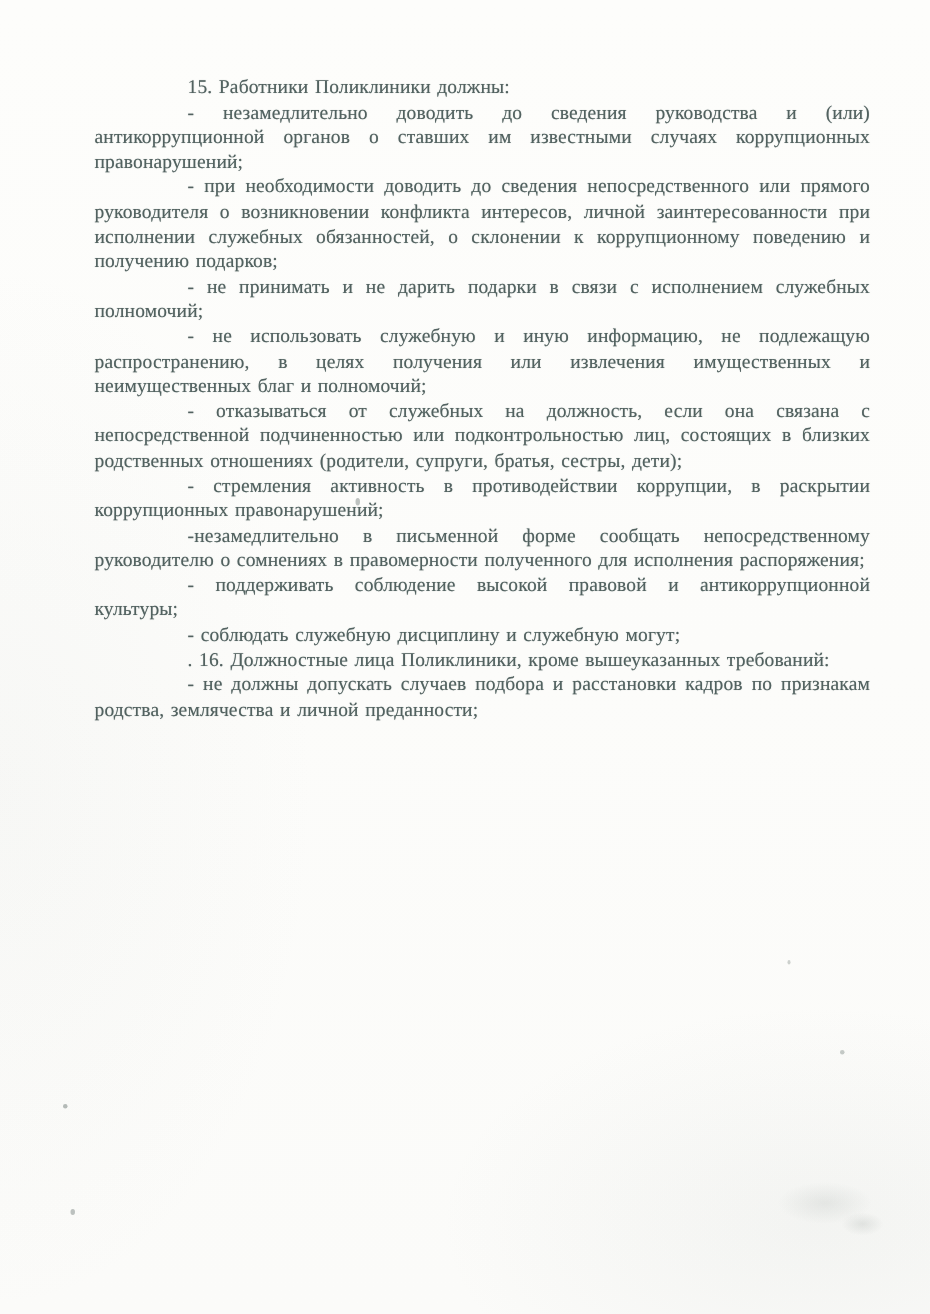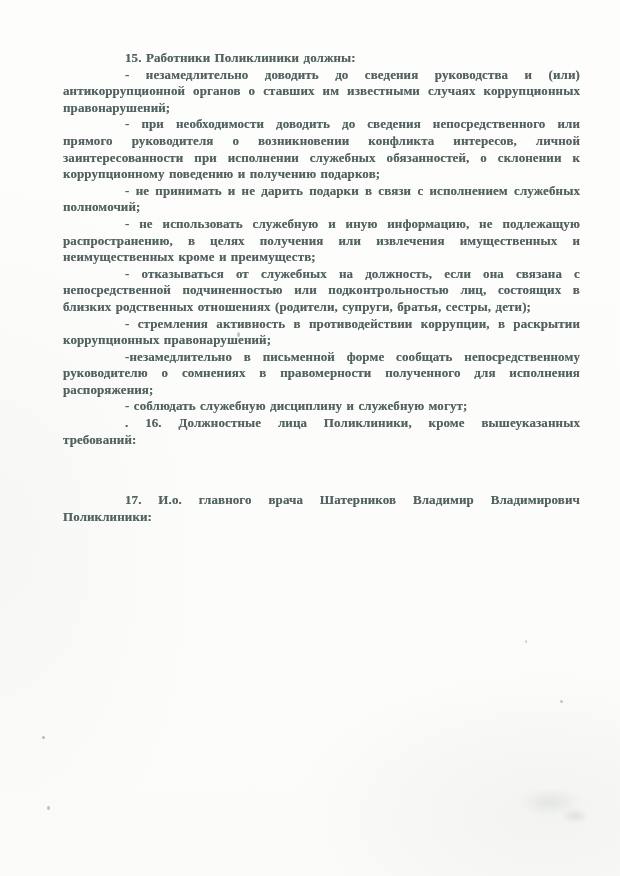--- a/index.html
+++ b/index.html
@@ -32,21 +32,20 @@
     line-height: 16.6px;
     text-shadow: 0 0 0.6px rgba(82, 98, 96, 0.55);
     letter-spacing: 0.1px;
   }
   .text-block p {
     margin: 0;
     text-align: justify;
     text-align-last: left;
     text-indent: 62px;
     word-spacing: 1px;
-    font-weight: bold;
   }
   .text-block p.signature-line {
     margin-top: 44px;
   }
   
   .artifact {
     position: absolute;
     pointer-events: none;
   }
   .smudge-1 {
@@ -66,27 +65,28 @@
 </head>
 <body>
 
 <div class="page">
 
   <div class="text-block">
     <p>15. Работники Поликлиники должны:</p>
     <p>- незамедлительно доводить до сведения руководства и (или) антикоррупционной органов о ставших им известными случаях коррупционных правонарушений;</p>
     <p>- при необходимости доводить до сведения непосредственного или прямого руководителя о возникновении конфликта интересов, личной заинтересованности при исполнении служебных обязанностей, о склонении к коррупционному поведению и получению подарков;</p>
     <p>- не принимать и не дарить подарки в связи с исполнением служебных полномочий;</p>
-    <p>- не использовать служебную и иную информацию, не подлежащую распространению, в целях получения или извлечения имущественных и неимущественных кроме и преимуществ;</p>
+    <p>- не использовать служебную и иную информацию, не подлежащую распространению, в целях получения или извлечения имущественных и неимущественных благ и полномочий;</p>
     <p>- отказываться от служебных на должность, если она связана с непосредственной подчиненностью или подконтрольностью лиц, состоящих в близких родственных отношениях (родители, супруги, братья, сестры, дети);</p>
     <p>- стремления активность в противодействии коррупции, в раскрытии коррупционных правонарушений;</p>
     <p>-незамедлительно в письменной форме сообщать непосредственному руководителю о сомнениях в правомерности полученного для исполнения распоряжения;</p>
+    <p>- поддерживать соблюдение высокой правовой и антикоррупционной культуры;</p>
     <p>- соблюдать служебную дисциплину и служебную могут;</p>
     <p>. 16. Должностные лица Поликлиники, кроме вышеуказанных требований:</p>
-    <p class="signature-line">17. И.о. главного врача Шатерников Владимир Владимирович Поликлиники:</p>
+    <p>- не должны допускать случаев подбора и расстановки кадров по признакам родства, землячества и личной преданности;</p>
   </div>
 
   <div class="artifact smudge-1"></div>
   <div class="artifact smudge-2"></div>
   <div class="artifact speck-1"></div>
   <div class="artifact speck-2"></div>
   <div class="artifact speck-3"></div>
   <div class="artifact speck-4"></div>
   <div class="artifact speck-5"></div>
 </div>

